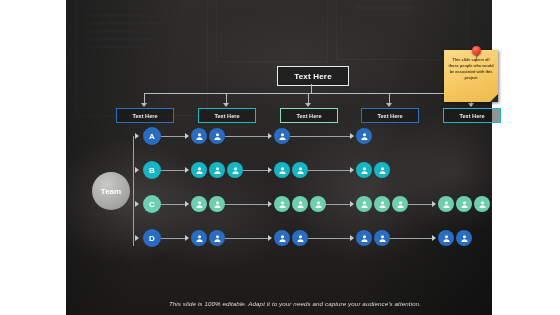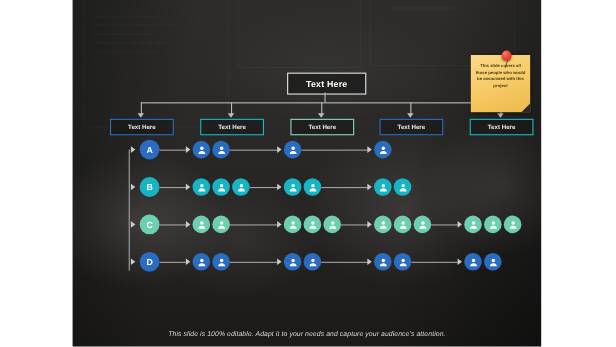--- a/index.html
+++ b/index.html
@@ -23,21 +23,21 @@
   }
   .panel:after{
     content:"";position:absolute;inset:0;
     background:
       linear-gradient(100deg, rgba(0,0,0,.35) 0%, rgba(0,0,0,0) 25%, rgba(0,0,0,0) 70%, rgba(0,0,0,.4) 100%);
   }
   
   .bgshape{position:absolute;border:1px solid rgba(255,255,255,.035);}
   .bgsoft{position:absolute;background:rgba(255,255,255,.022);}
 
-  .layer{position:absolute;inset:0;z-index:5;}
+  .layer{position:absolute;inset:0;z-index:5;margin-left:16px;}
 
   
   .topbox{
     position:absolute;left:261px;top:66px;width:70px;height:18px;
     border:1.6px solid #e9e9e9;background:rgba(20,20,20,.55);
     display:flex;align-items:center;justify-content:center;
     color:#ffffff;font-size:8px;font-weight:bold;letter-spacing:.2px;
   }
 
   
@@ -147,20 +147,21 @@
     <div class="arrow-d" style="left:370px;top:103px;"></div>
     <div class="vline" style="left:455px;top:93px;height:11px;"></div>
     <div class="arrow-d" style="left:452px;top:103px;"></div>
 
     <div class="colbox" id="col0" style="left: 100px; border: 1.3px solid rgb(47, 111, 192);">Text Here</div>
     <div class="colbox" id="col1" style="left: 182px; border: 1.3px solid rgb(27, 185, 199);">Text Here</div>
     <div class="colbox" id="col2" style="left: 264px; border: 1.3px solid rgb(143, 217, 187);">Text Here</div>
     <div class="colbox" id="col3" style="left: 345px; border: 1.3px solid rgb(47, 111, 192);">Text Here</div>
     <div class="colbox" id="col4" style="left: 427px; border: 1.3px solid rgb(27, 185, 199);">Text Here</div>
 
+    <div class="teambubble">Team</div>
 
     <div class="railv" style="left:117px;top:136px;height:110px;"></div>
 
     <div id="rows">
         <div class="badge" style="left: 127px; top: 127px; background: rgb(42, 108, 191);">A</div>
         <div class="arrow-r" style="left: 119px; top: 133px;"></div>
         <div class="rowline" style="left: 145px; top: 136px; width: 25px;"></div>
         <div class="arrow-r" style="left: 169px; top: 133px;"></div>
         <div class="node" style="left: 175px; top: 128px; background: rgb(42, 108, 191);">
           <svg viewBox="0 0 24 24">

